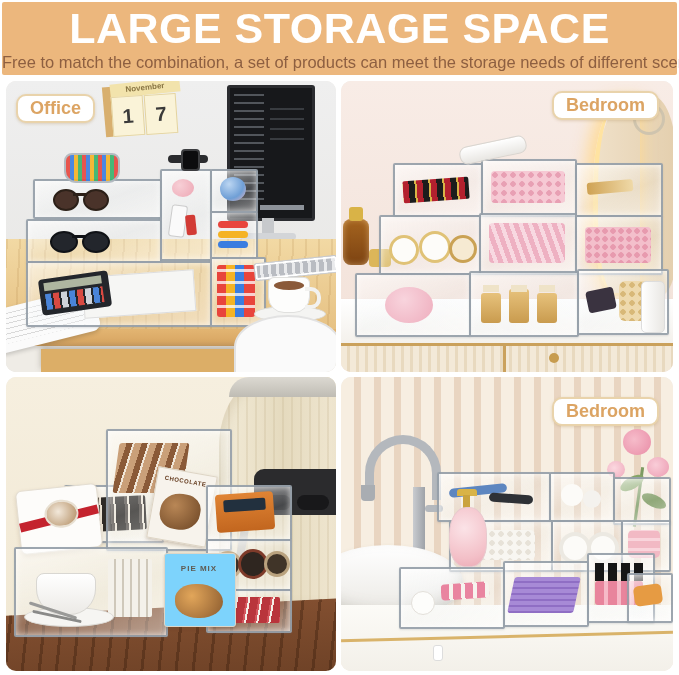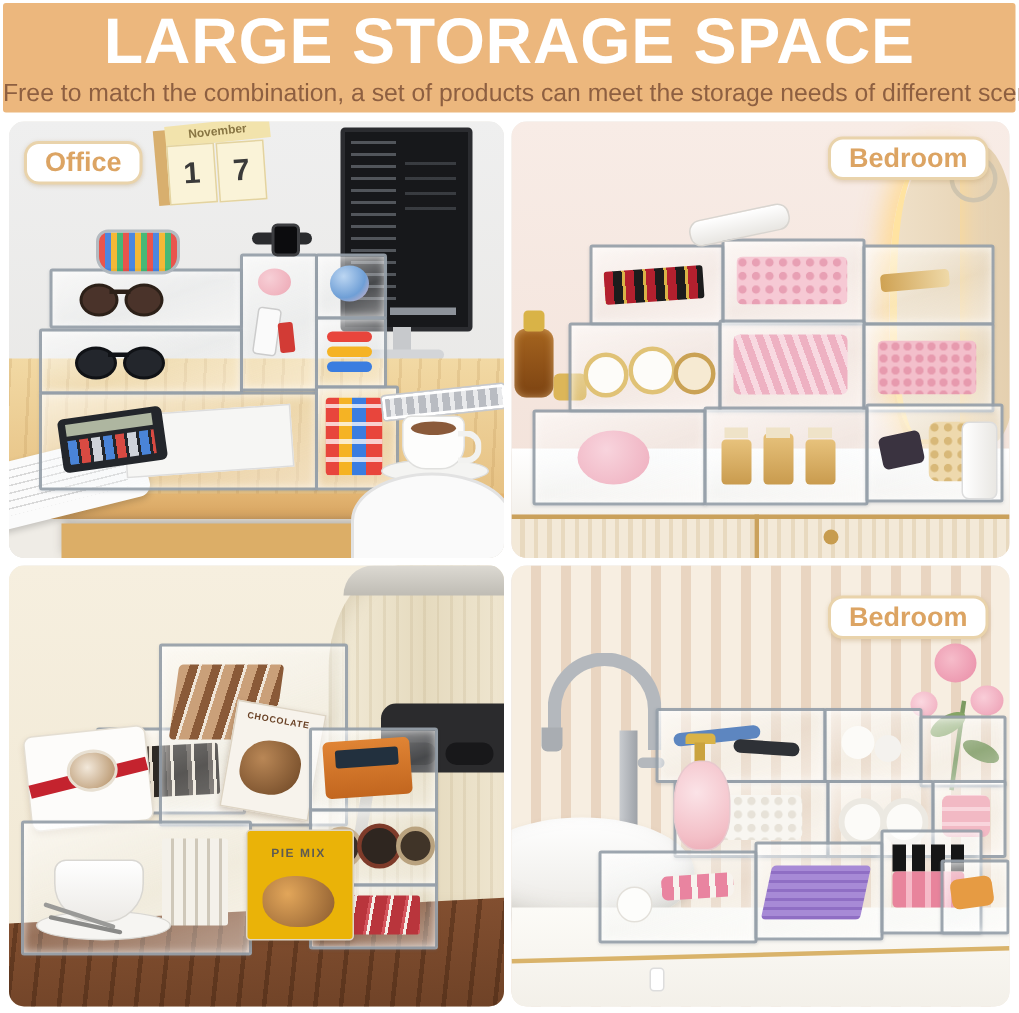--- a/index.html
+++ b/index.html
@@ -246,21 +246,21 @@
   </div>
 
   <div class="abox" style="left:8px;top:170px;width:150px;height:86px;">
     <div class="p" style="left:92px;top:10px;width:44px;height:58px;background:repeating-linear-gradient(90deg,#f4f1ea 0 6px,#cfc8ba 6px 8px);border-radius:2px;"></div>
     <div class="p" style="left:8px;top:58px;width:88px;height:18px;border-radius:50%;background:#f6f5f2;border:1px solid #d9d7d2;"></div>
     <div class="p" style="left:20px;top:24px;width:58px;height:40px;background:linear-gradient(180deg,#ffffff,#eceae6);border:1px solid #d9d7d2;border-radius:8px 8px 26px 26px;"></div>
     <div class="p" style="left:12px;top:60px;width:50px;height:3px;background:#9a9a98;transform:rotate(18deg);border-radius:2px;"></div>
     <div class="p" style="left:16px;top:66px;width:50px;height:3px;background:#8a8a88;transform:rotate(12deg);border-radius:2px;"></div>
   </div>
 
-  <div class="p" style="left:158px;top:176px;width:70px;height:72px;background:#eab308;border:1px solid #ddd6c8;border-radius:3px;box-shadow:0 2px 3px rgba(100,70,40,.2);">
+  <div class="p" style="left:158px;top:176px;width:70px;height:72px;background:#7dd3fc;border:1px solid #ddd6c8;border-radius:3px;box-shadow:0 2px 3px rgba(100,70,40,.2);">
     <div class="p tinytext" style="left:0;top:10px;width:68px;font-size:8px;color:#5f5b52;letter-spacing:1px;"><span>PIE MIX</span></div>
     <div class="p" style="left:10px;top:30px;width:48px;height:34px;border-radius:45% 55% 50% 50%;background:radial-gradient(circle at 35% 35%,#e2a65a,#8a5a2e);"></div>
   </div>
 
 </div>
 
 <div id="scene-bathroom" class="scene">
   <div class="p" style="inset:0;background:repeating-linear-gradient(90deg,#f7eee1 0 13px,#e9d5c1 13px 20px);"></div>
 
   <div class="p" style="left:296px;top:90px;width:3px;height:60px;background:#7d9b62;transform:rotate(8deg);"></div>

